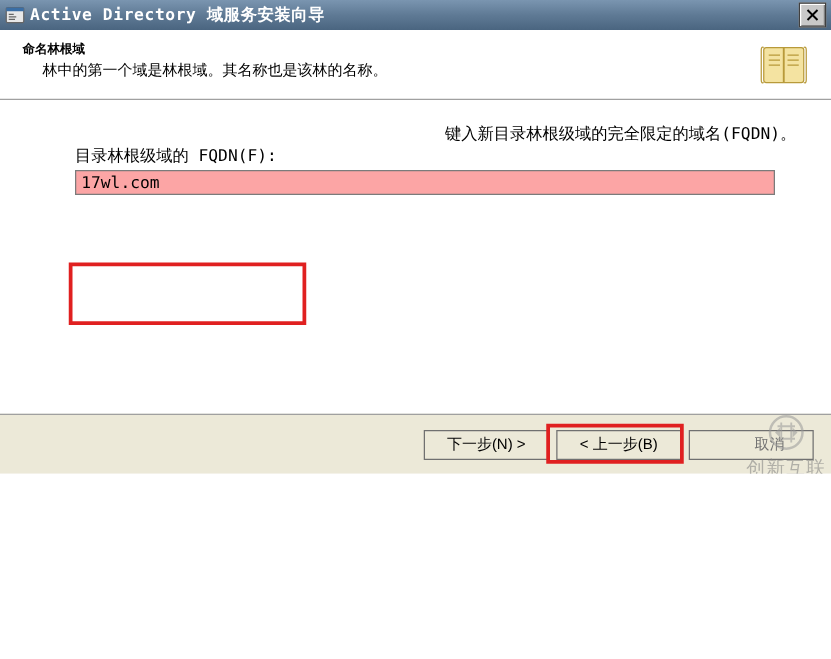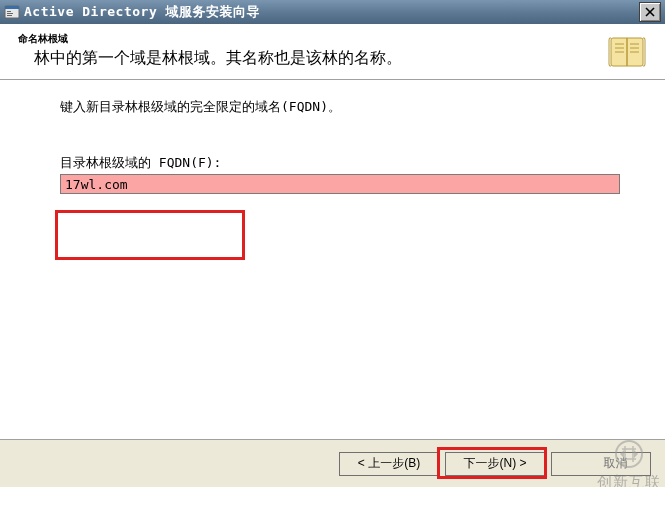--- a/index.html
+++ b/index.html
@@ -5,21 +5,21 @@
   html, body {
     margin: 0;
     padding: 0;
     font-family: "Microsoft YaHei", "SimSun", Tahoma, sans-serif;
     font-size: 12px;
     background: #ffffff;
     color: #000;
   }
   .window {
     width: 665px;
-    height: 487px;
+    height: 379px;
     box-sizing: border-box;
     position: relative;
     background: #ffffff;
   }
 
   
   .titlebar {
     height: 24px;
     background: linear-gradient(to bottom, #7a95b0 0%, #5f7a95 50%, #4a6580 100%);
     display: flex;
@@ -71,21 +71,21 @@
     box-sizing: border-box;
   }
   .header-area .hdr-title {
     font-weight: bold;
     font-size: 10px;
     font-family: "SimSun", sans-serif;
   }
   .header-area .hdr-desc {
     margin-left: 16px;
     margin-top: 2px;
-    font-size: 16px;
+    font-size: 12px;
     font-family: Liberation Serif, serif;
   }
   .header-area .hdr-icon {
     position: absolute;
     right: 16px;
     top: 6px;
     width: 44px;
     height: 44px;
   }
 
@@ -95,21 +95,21 @@
     top: 80px;
     left: 0;
     right: 0;
     bottom: 48px;
     padding: 18px 28px 0 60px;
     box-sizing: border-box;
     font-family: "SimSun", monospace;
     font-size: 13px;
   }
   .body-area .instruction {
-    margin-bottom: 38px;
+    text-align: right;
   }
   .body-area .field-label {
     margin-bottom: 2px;
   }
   .body-area .fqdn-input {
     width: 560px;
     height: 20px;
     box-sizing: border-box;
     border: 1px solid #7b7b7b;
     font-family: "SimSun", monospace;
@@ -251,22 +251,22 @@
   <div class="body-area">
     <div class="instruction">键入新目录林根级域的完全限定的域名(FQDN)。</div>
 
     <div class="field-label">目录林根级域的 FQDN(F):</div>
     <input type="text" class="fqdn-input" value="17wl.com" style="">
 
     <div class="highlight-box hl-fqdn"></div>
   </div>
 
   <div class="footer">
+    <button class="wiz-btn">下一步(N) &gt;</button>
     <button class="wiz-btn">&lt; 上一步(B)</button>
-    <button class="wiz-btn">下一步(N) &gt;</button>
     <button class="wiz-btn disabled">取消</button>
     <div class="hl-next"></div>
   </div>
 
   <div class="watermark">
     <span class="wm-logo">
       <svg viewBox="0 0 30 30" width="30" height="30">
         <circle cx="15" cy="15" r="13" fill="none" stroke="#9a9a9a" stroke-width="2"></circle>
         <path d="M8 10 L22 10 M8 20 L22 20 M11 7 L11 23 M19 7 L19 23" stroke="#9a9a9a" stroke-width="1.5" fill="none"></path>
         <path d="M6 15 L10 11 L10 19 Z" fill="#9a9a9a"></path>

